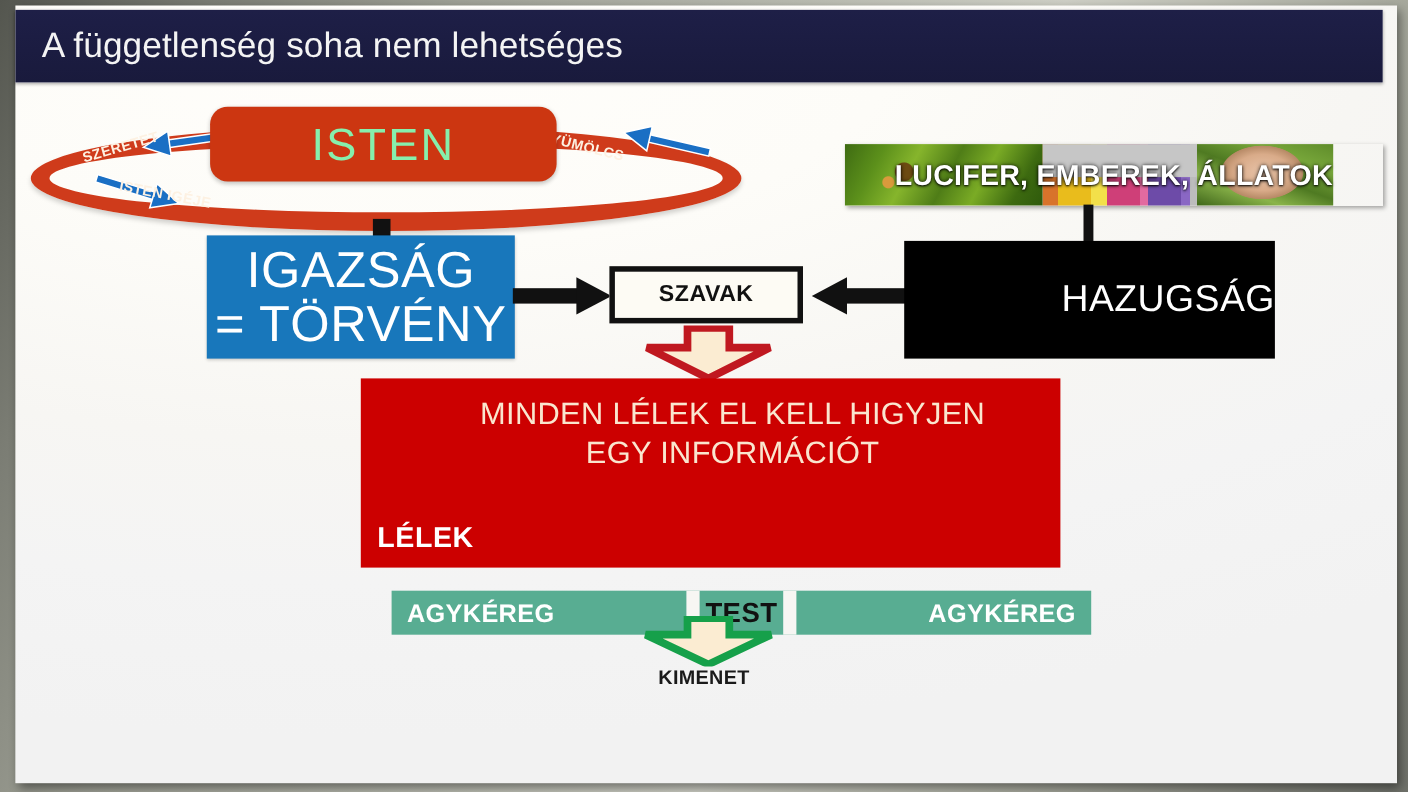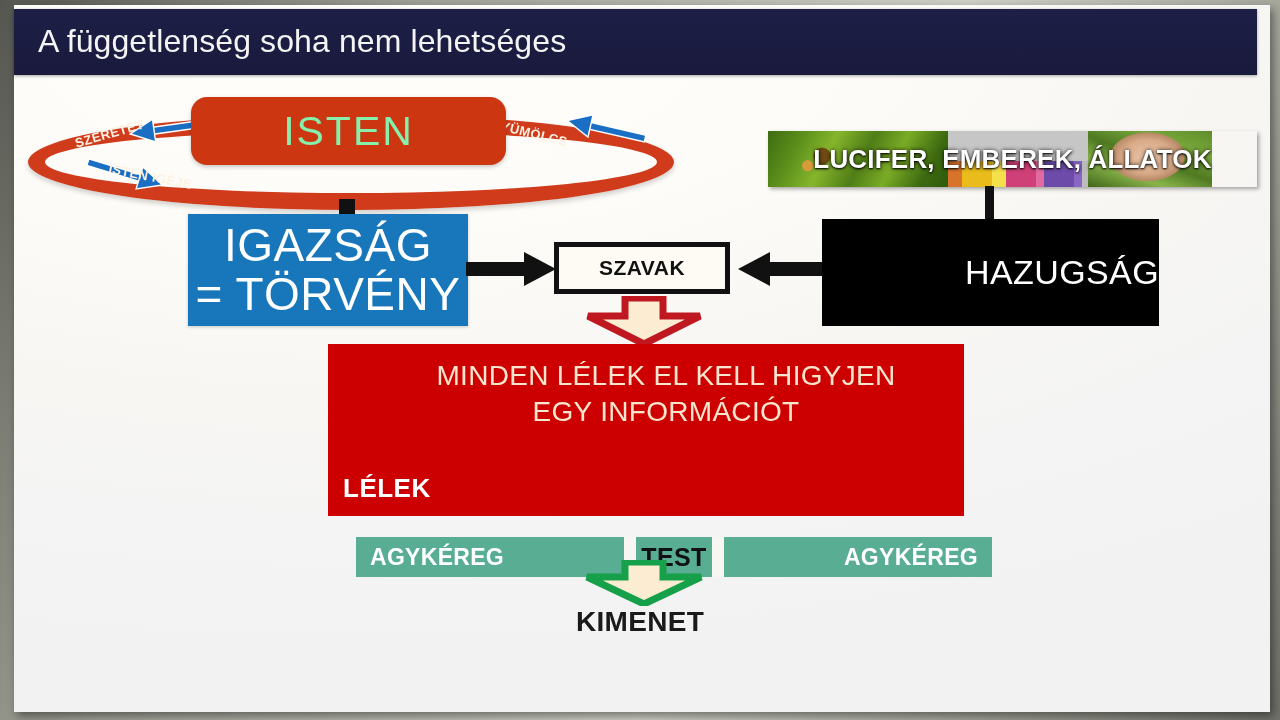--- a/index.html
+++ b/index.html
@@ -165,21 +165,21 @@
   #test-label{
     position:absolute; left:0; right:0; top:0; line-height:40px; text-align:center;
     color:#111; font-size:25px; font-weight:700; letter-spacing:.4px;
   }
 
   
   #outcome{
     position:absolute; left:0; right:0; top:606px; text-align:center;
     color:#1a1a1a; font-weight:700; letter-spacing:.3px;
   }
-  #outcome .l1{ font-size:28px; line-height:1.12; }
+  #outcome .l1{ font-size:18px; line-height:1.12; }
   #outcome .l2{ font-size:28px; line-height:1.2; }
 </style>
 </head>
 <body>
 
 <div id="slide-root">
   <div id="slide-canvas"></div>
 
   <div id="title-bar">
     <div id="title-text">A függetlenség soha nem lehetséges</div>

